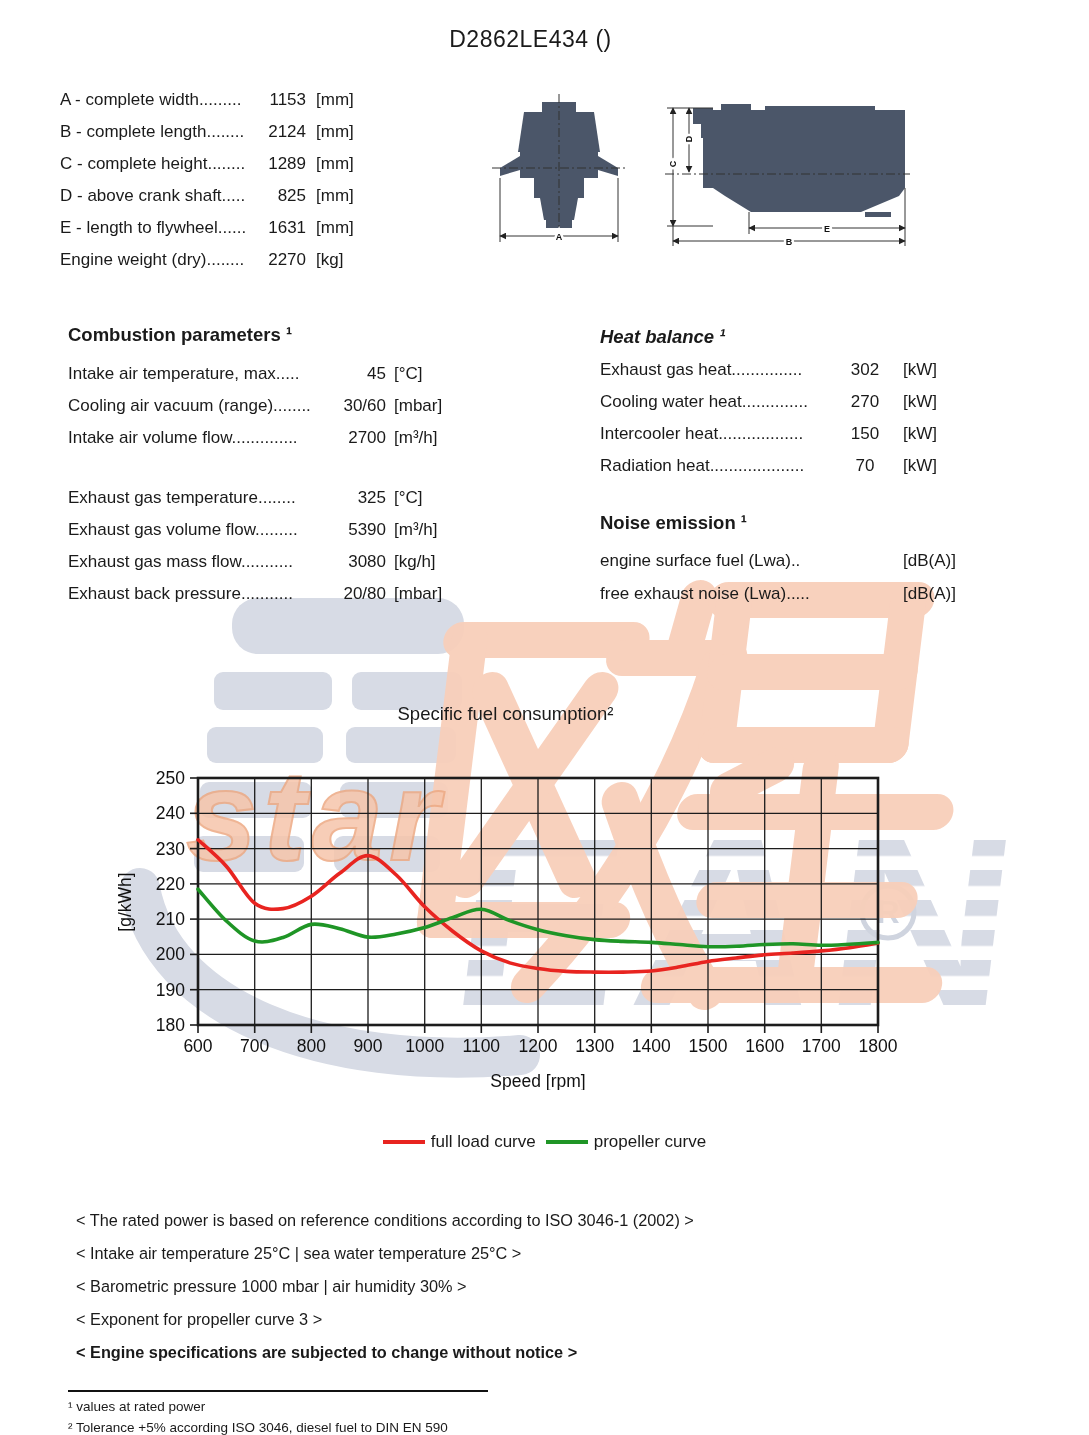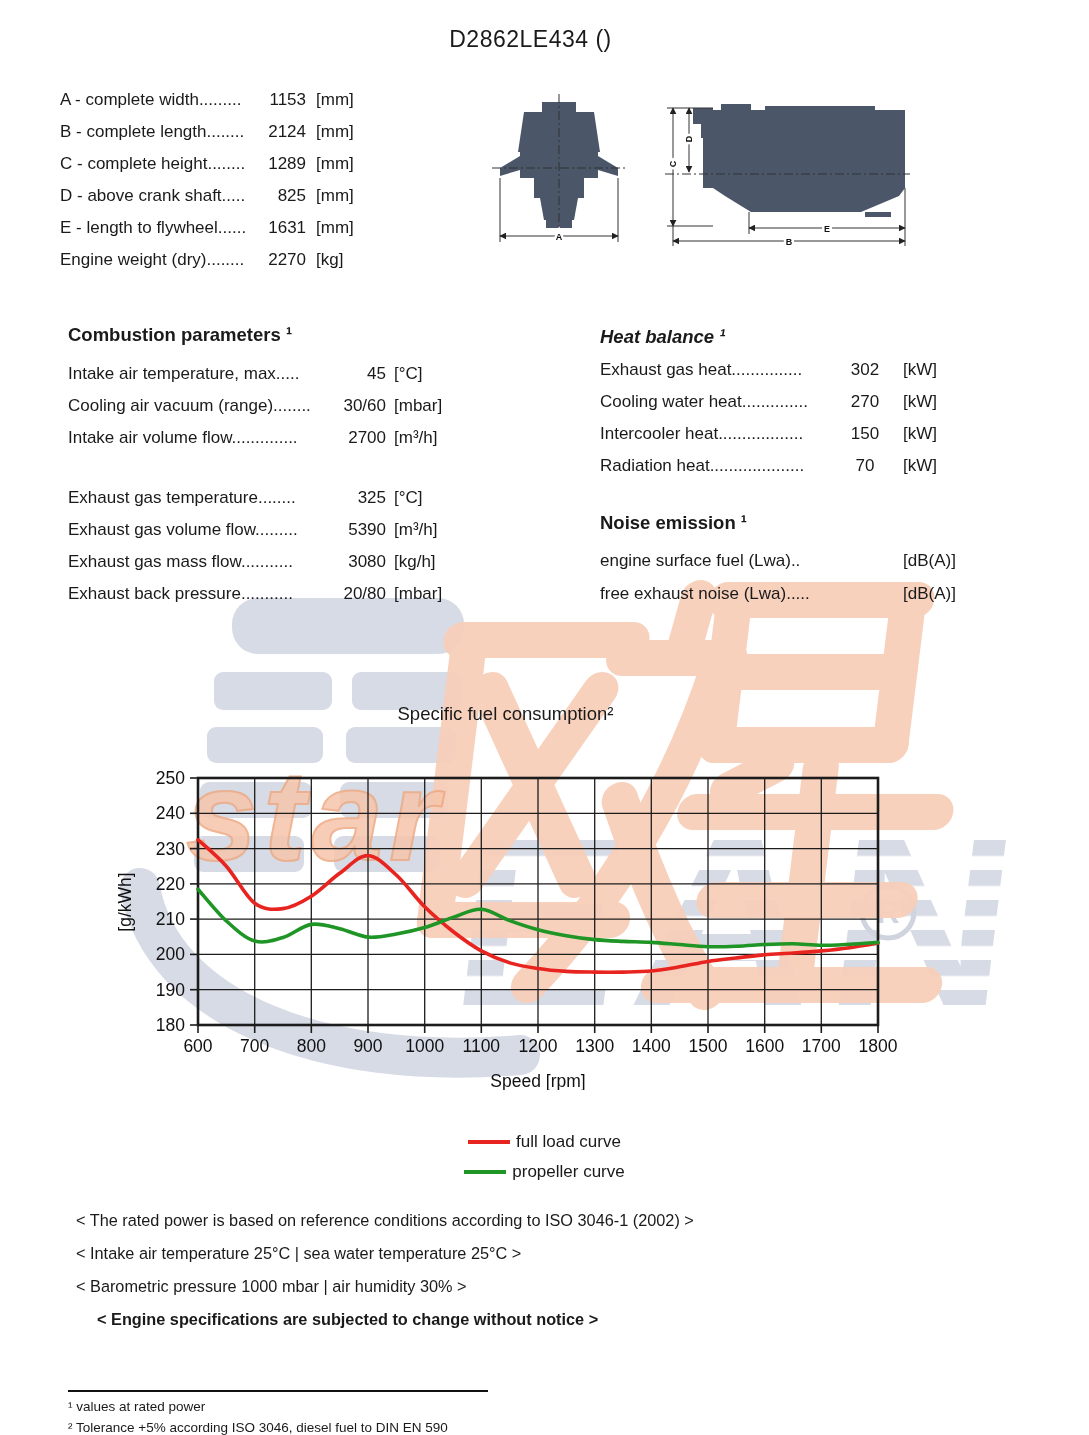--- a/index.html
+++ b/index.html
@@ -46,27 +46,27 @@
                transform:translateX(-39px);font-size:18.5px;}
   #chart-svg{position:absolute;left:60px;top:745px;}
   #chart-svg text{font-family:"Liberation Sans",sans-serif;fill:#111;}
   #chart-svg .grid{stroke:#1c1c1c;stroke-width:1.3;}
   #chart-svg .frame{fill:none;stroke:#1c1c1c;stroke-width:2.6;}
   #chart-svg .axis{stroke:#1c1c1c;stroke-width:1.6;}
   #chart-svg .tick{font-size:17.5px;}
   #chart-svg .curve{fill:none;stroke-width:3.6;stroke-linecap:round;stroke-linejoin:round;}
 
   .legend{position:absolute;top:1132px;left:0;right:0;display:flex;
-          justify-content:center;align-items:center;gap:10px;font-size:17px;flex-direction:column;}
+          justify-content:center;align-items:center;gap:10px;font-size:17px;}
   .legend-item{display:flex;align-items:center;gap:6px;}
   .legend-swatch{display:inline-block;width:42px;height:4px;}
 
   .notes{position:absolute;left:76px;top:1204px;width:900px;}
   .note{height:33px;line-height:33px;font-size:16.3px;margin:0;white-space:nowrap;}
-  .note.bold{font-weight:bold;margin-left:21px;}
+  .note.bold{font-weight:bold;}
 
   .footnote-rule{position:absolute;left:68px;top:1390px;width:420px;border-top:2px solid #111;}
   .footnotes{position:absolute;left:68px;top:1396px;width:700px;}
   .footnote{font-size:13.5px;line-height:21px;margin:0;white-space:nowrap;}
 </style>
 </head>
 <body>
 
 <div class="page">
 
@@ -383,20 +383,21 @@
         <span class="legend-item">
           <span class="legend-swatch" style="background: rgb(31, 149, 38);"></span>
           <span>propeller curve</span>
         </span>
       </div>
 
     <div class="notes" id="notes">
         <p class="note">&lt; The rated power is based on reference conditions according to ISO 3046-1 (2002) &gt;</p>
         <p class="note">&lt; Intake air temperature 25°C | sea water temperature 25°C &gt;</p>
         <p class="note">&lt; Barometric pressure 1000 mbar | air humidity 30% &gt;</p>
+        <p class="note">&lt; Exponent for propeller curve 3 &gt;</p>
         <p class="note bold">&lt; Engine specifications are subjected to change without notice &gt;</p>
       </div>
 
     <div class="footnote-rule"></div>
     <div class="footnotes" id="footnotes">
         <p class="footnote">¹ values at rated power</p>
         <p class="footnote">² Tolerance +5% according ISO 3046, diesel fuel to DIN EN 590</p>
       </div>
   </div>
 </div>

